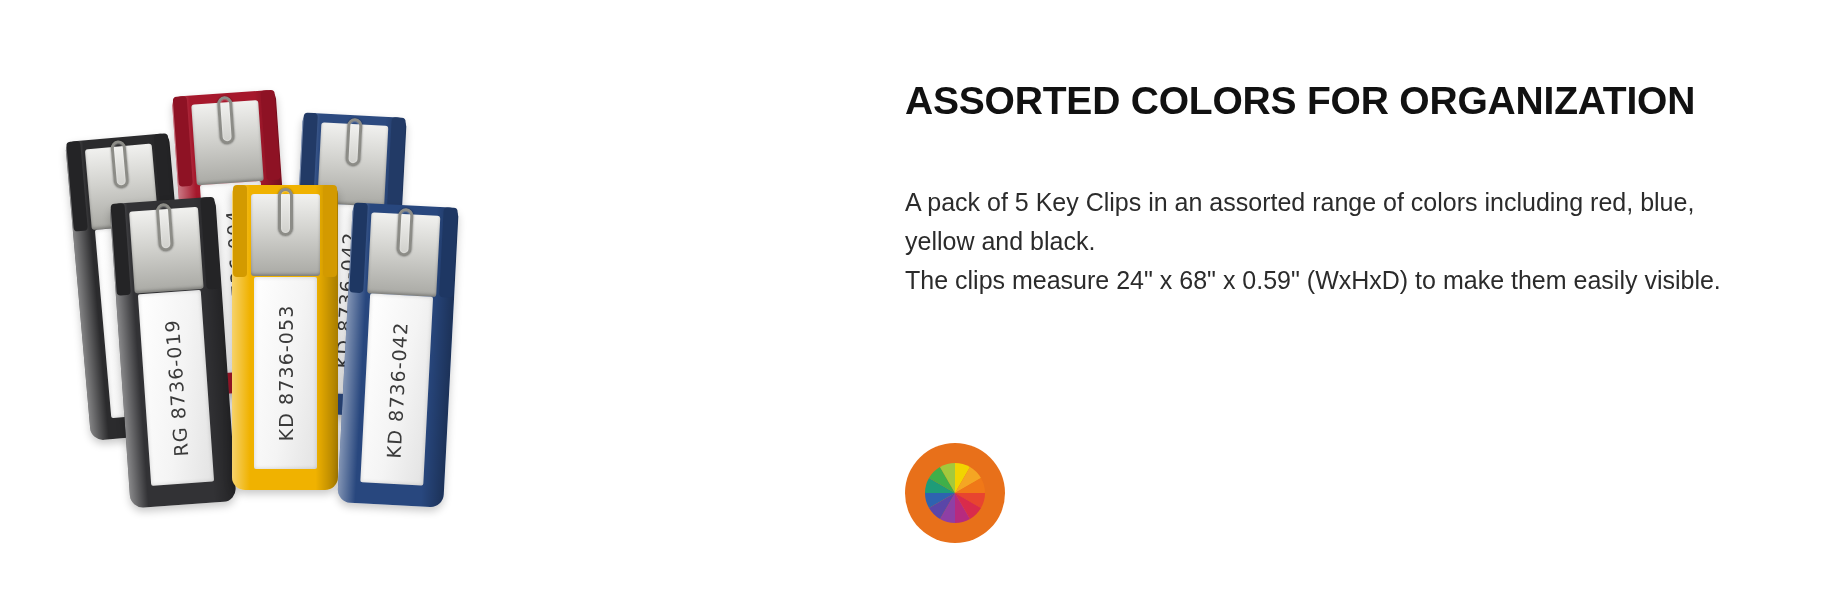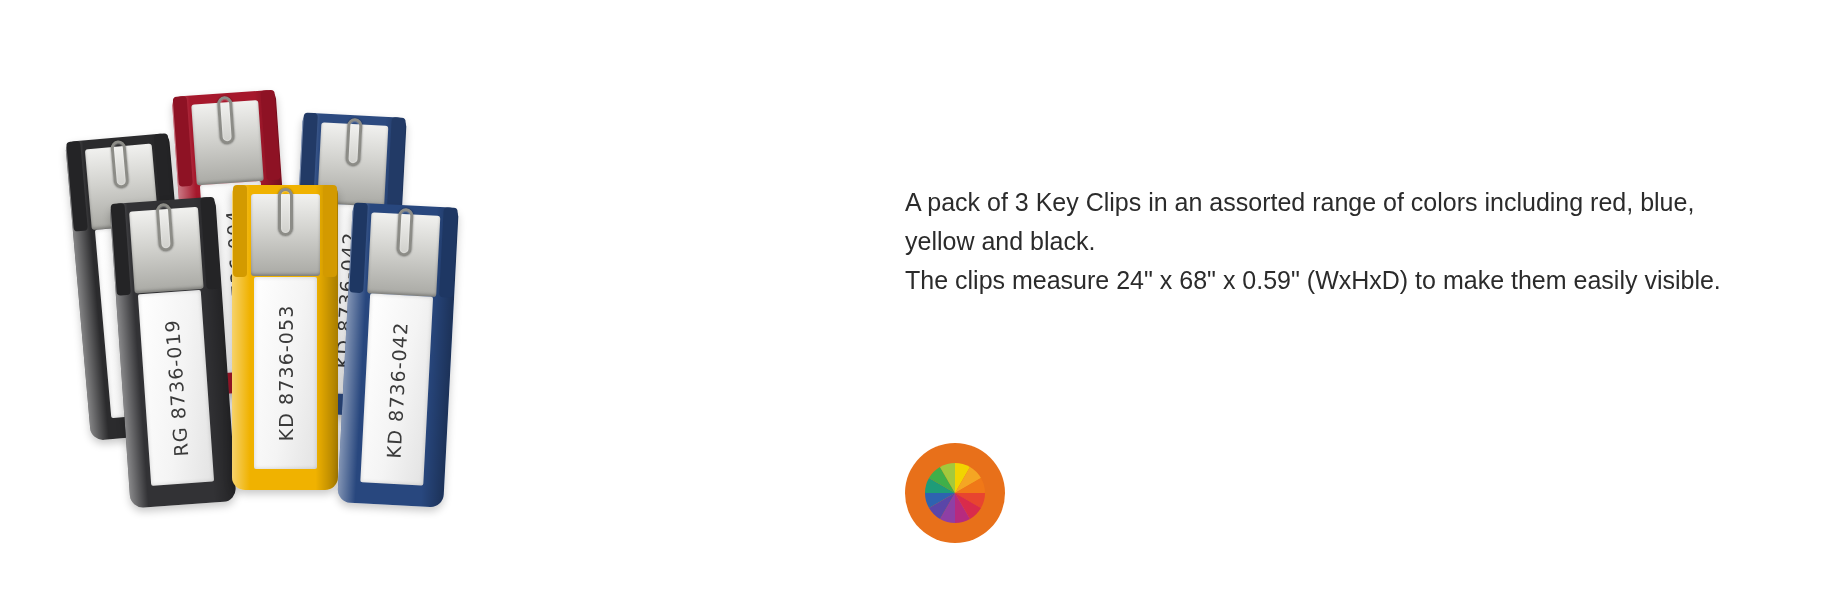--- a/index.html
+++ b/index.html
@@ -259,23 +259,24 @@
         <div class="label">
           <span>KD 8736-042</span>
         </div>
       </div>
 
     </div>
   </div>
 
   <div class="copy-panel">
 
+    <h1 class="headline">ASSORTED COLORS FOR ORGANIZATION</h1>
 
     <div class="body-copy">
-      <p>A pack of 3 Key Clips in an assorted range of colors including red, blue, yellow and black.</p>
+      <p>A pack of 5 Key Clips in an assorted range of colors including red, blue, yellow and black.</p>
       <p>The clips measure 24" x 68" x 0.59" (WxHxD) to make them easily visible.</p>
     </div>
 
     <div class="badge">
       <div class="disc"></div>
       <svg viewBox="0 0 100 100">
         <g id="wheel-segments">
             <path d="M 50 50 L 50 0 A 50 50 0 0 1 75 6.698729810778069 Z" fill="#F2D400"></path>
             <path d="M 50 50 L 75 6.698729810778069 A 50 50 0 0 1 93.30127018922194 25.000000000000004 Z" fill="#F5A623"></path>
             <path d="M 50 50 L 93.30127018922194 25.000000000000004 A 50 50 0 0 1 100 50 Z" fill="#F07818"></path>

